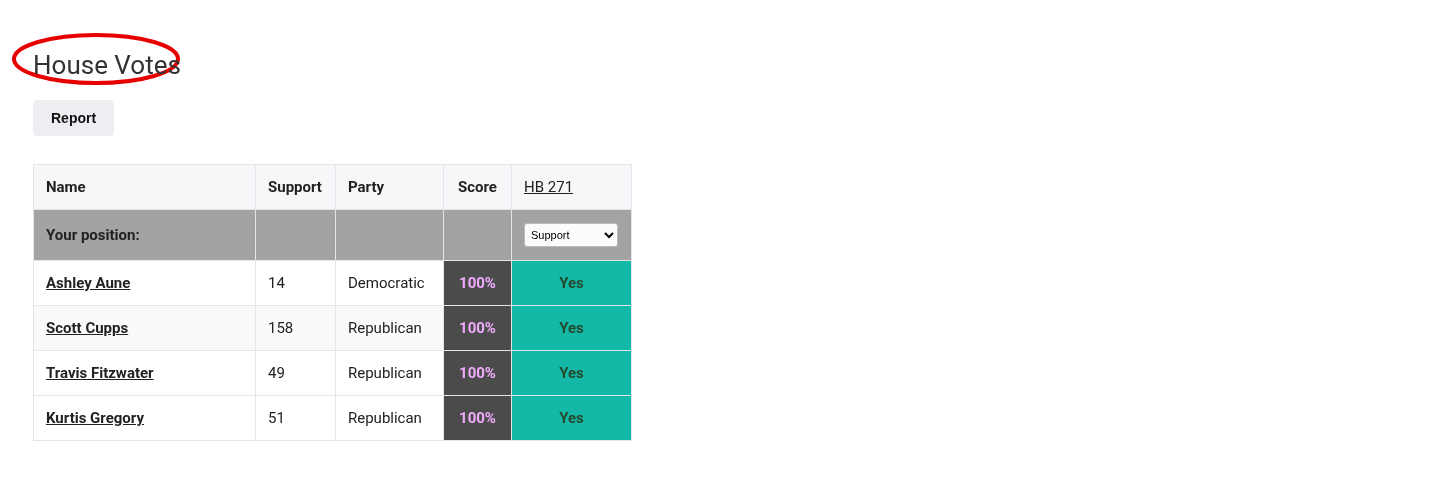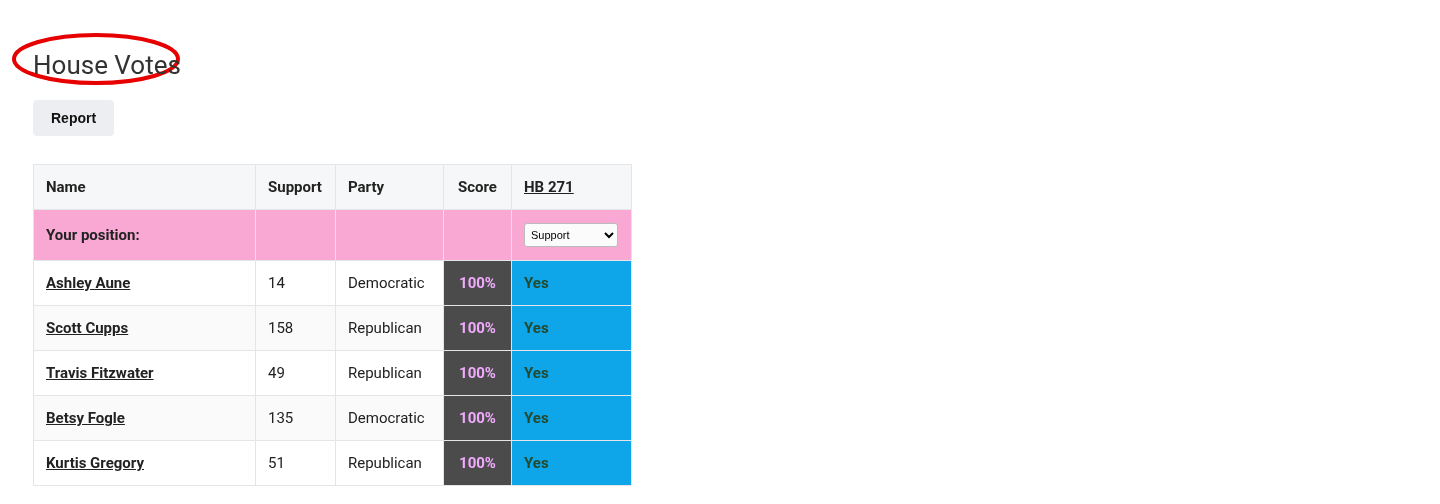--- a/index.html
+++ b/index.html
@@ -51,39 +51,40 @@
     vertical-align: middle;
   }
   thead th {
     background: #f6f7f8;
     font-weight: 700;
     color: #222;
   }
   thead th a.bill {
     text-decoration: underline;
     color: #222;
-    font-weight: 700;
+    font-weight: 400;
   }
-  .position-row td { background: #f9a8d4; }
+  .position-row td { background: #a3a3a3; }
   .position-label { font-weight: 700; }
   .name-cell a {
     color: #222; font-weight: 700; text-decoration: underline;
   }
   tbody tr { background: #fff; }
   tbody tr.zebra { background: #fafafa; }
   .score-cell {
     background: #4b4b4b;
     color: #f0abfc;
     font-weight: 700;
     text-align: center;
   }
   .vote-cell {
-    background: #0ea5e9;
+    background: #14b8a6;
     color: #234a2f;
     font-weight: 700;
+    text-align: center;
   }
   .col-name  { width: 222px; }
   .col-dist  { width: 80px; }
   .col-party { width: 108px; }
   .col-score { width: 68px; text-align: center; }
   .col-bill  { width: 120px; text-align: left; }
   select.position {
     font-size: 11px;
     padding: 4px 2px;
     border: 1px solid #bbb;
@@ -145,27 +146,20 @@
         <td class="score-cell">100%</td>
         <td class="vote-cell">Yes</td>
       </tr>
       <tr>
         <td class="name-cell"><a href="#">Travis Fitzwater</a></td>
         <td>49</td>
         <td>Republican</td>
         <td class="score-cell">100%</td>
         <td class="vote-cell">Yes</td>
       </tr>
-      <tr class="zebra">
-        <td class="name-cell"><a href="#">Betsy Fogle</a></td>
-        <td>135</td>
-        <td>Democratic</td>
-        <td class="score-cell">100%</td>
-        <td class="vote-cell">Yes</td>
-      </tr>
       <tr>
         <td class="name-cell"><a href="#">Kurtis Gregory</a></td>
         <td>51</td>
         <td>Republican</td>
         <td class="score-cell">100%</td>
         <td class="vote-cell">Yes</td>
       </tr>
     </tbody>
   </table>
 </div>

